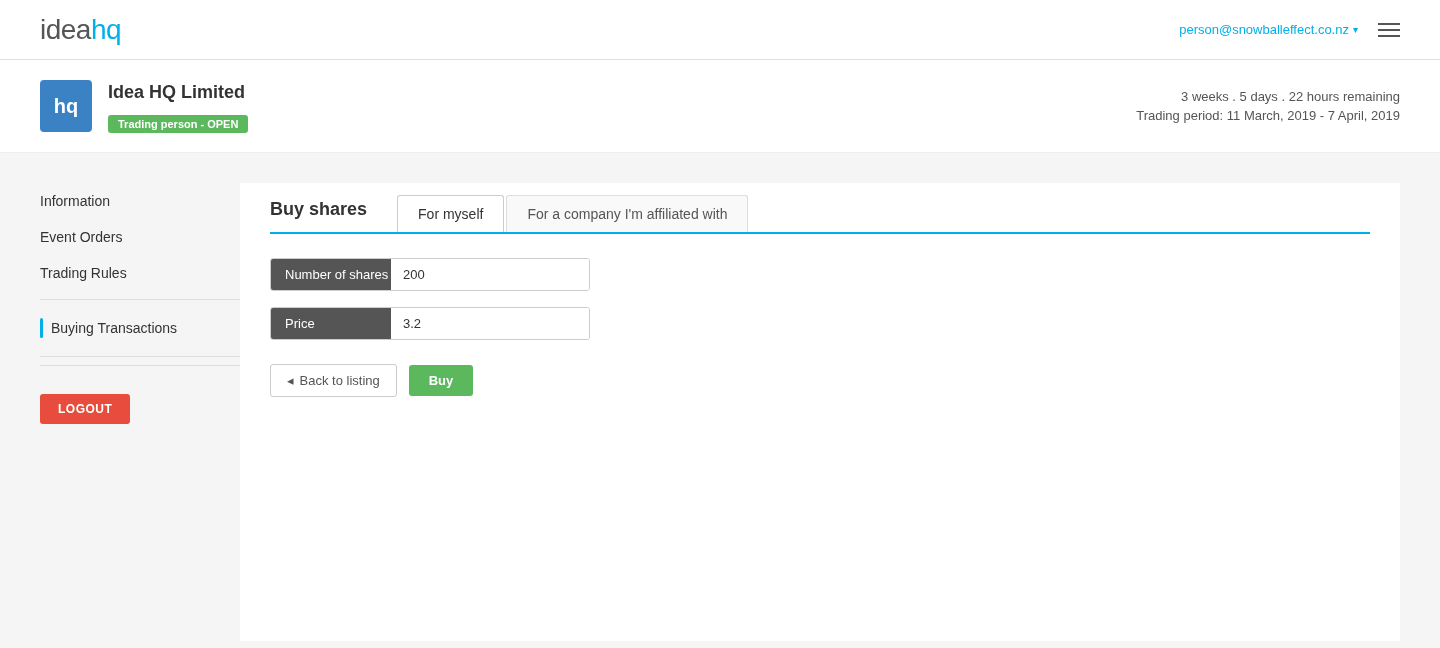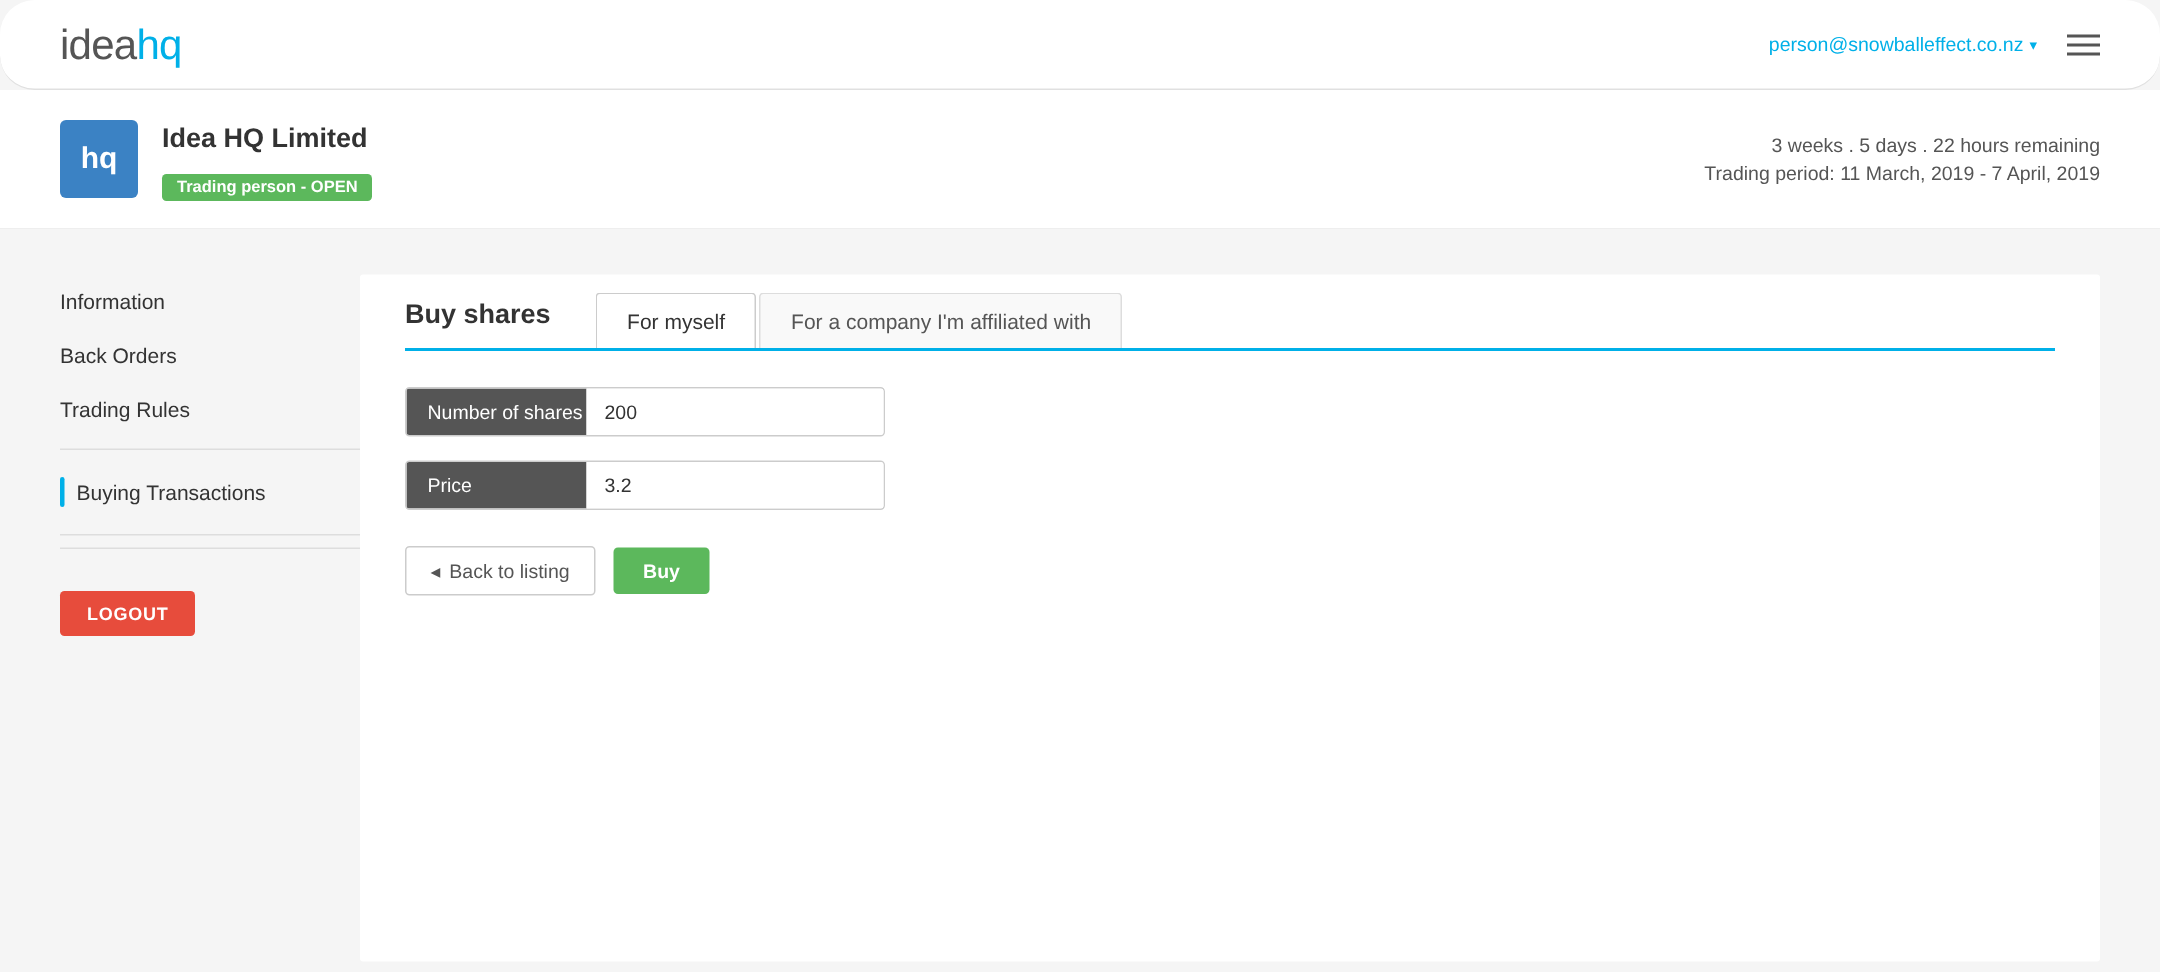--- a/index.html
+++ b/index.html
@@ -7,21 +7,20 @@
 
     
     .header {
       background: #fff;
       border-bottom: 1px solid #e0e0e0;
       height: 60px;
       display: flex;
       align-items: center;
       justify-content: space-between;
       padding: 12px 40px;
-      border-radius: 23px;
     }
     .logo {
       display: flex;
       align-items: center;
     }
     .logo-text {
       font-size: 28px;
       font-weight: 300;
       color: #333;
       letter-spacing: -0.5px;
@@ -303,21 +302,21 @@
   <div class="company-right">
     <div class="remaining-time">3 weeks . 5 days . 22 hours remaining</div>
     <div class="trading-period">Trading period: 11 March, 2019 - 7 April, 2019</div>
   </div>
 </div>
 
 <div class="main-content">
 
   <nav class="sidebar">
     <a class="sidebar-item">Information</a>
-    <a class="sidebar-item">Back Orders</a>
+    <a class="sidebar-item">Event Orders</a>
     <a class="sidebar-item">Trading Rules</a>
 
     <hr class="sidebar-divider">
 
     <div class="sidebar-active-item">
       <div class="sidebar-active-bar"></div>
       <span>Buying Transactions</span>
     </div>
 
 

